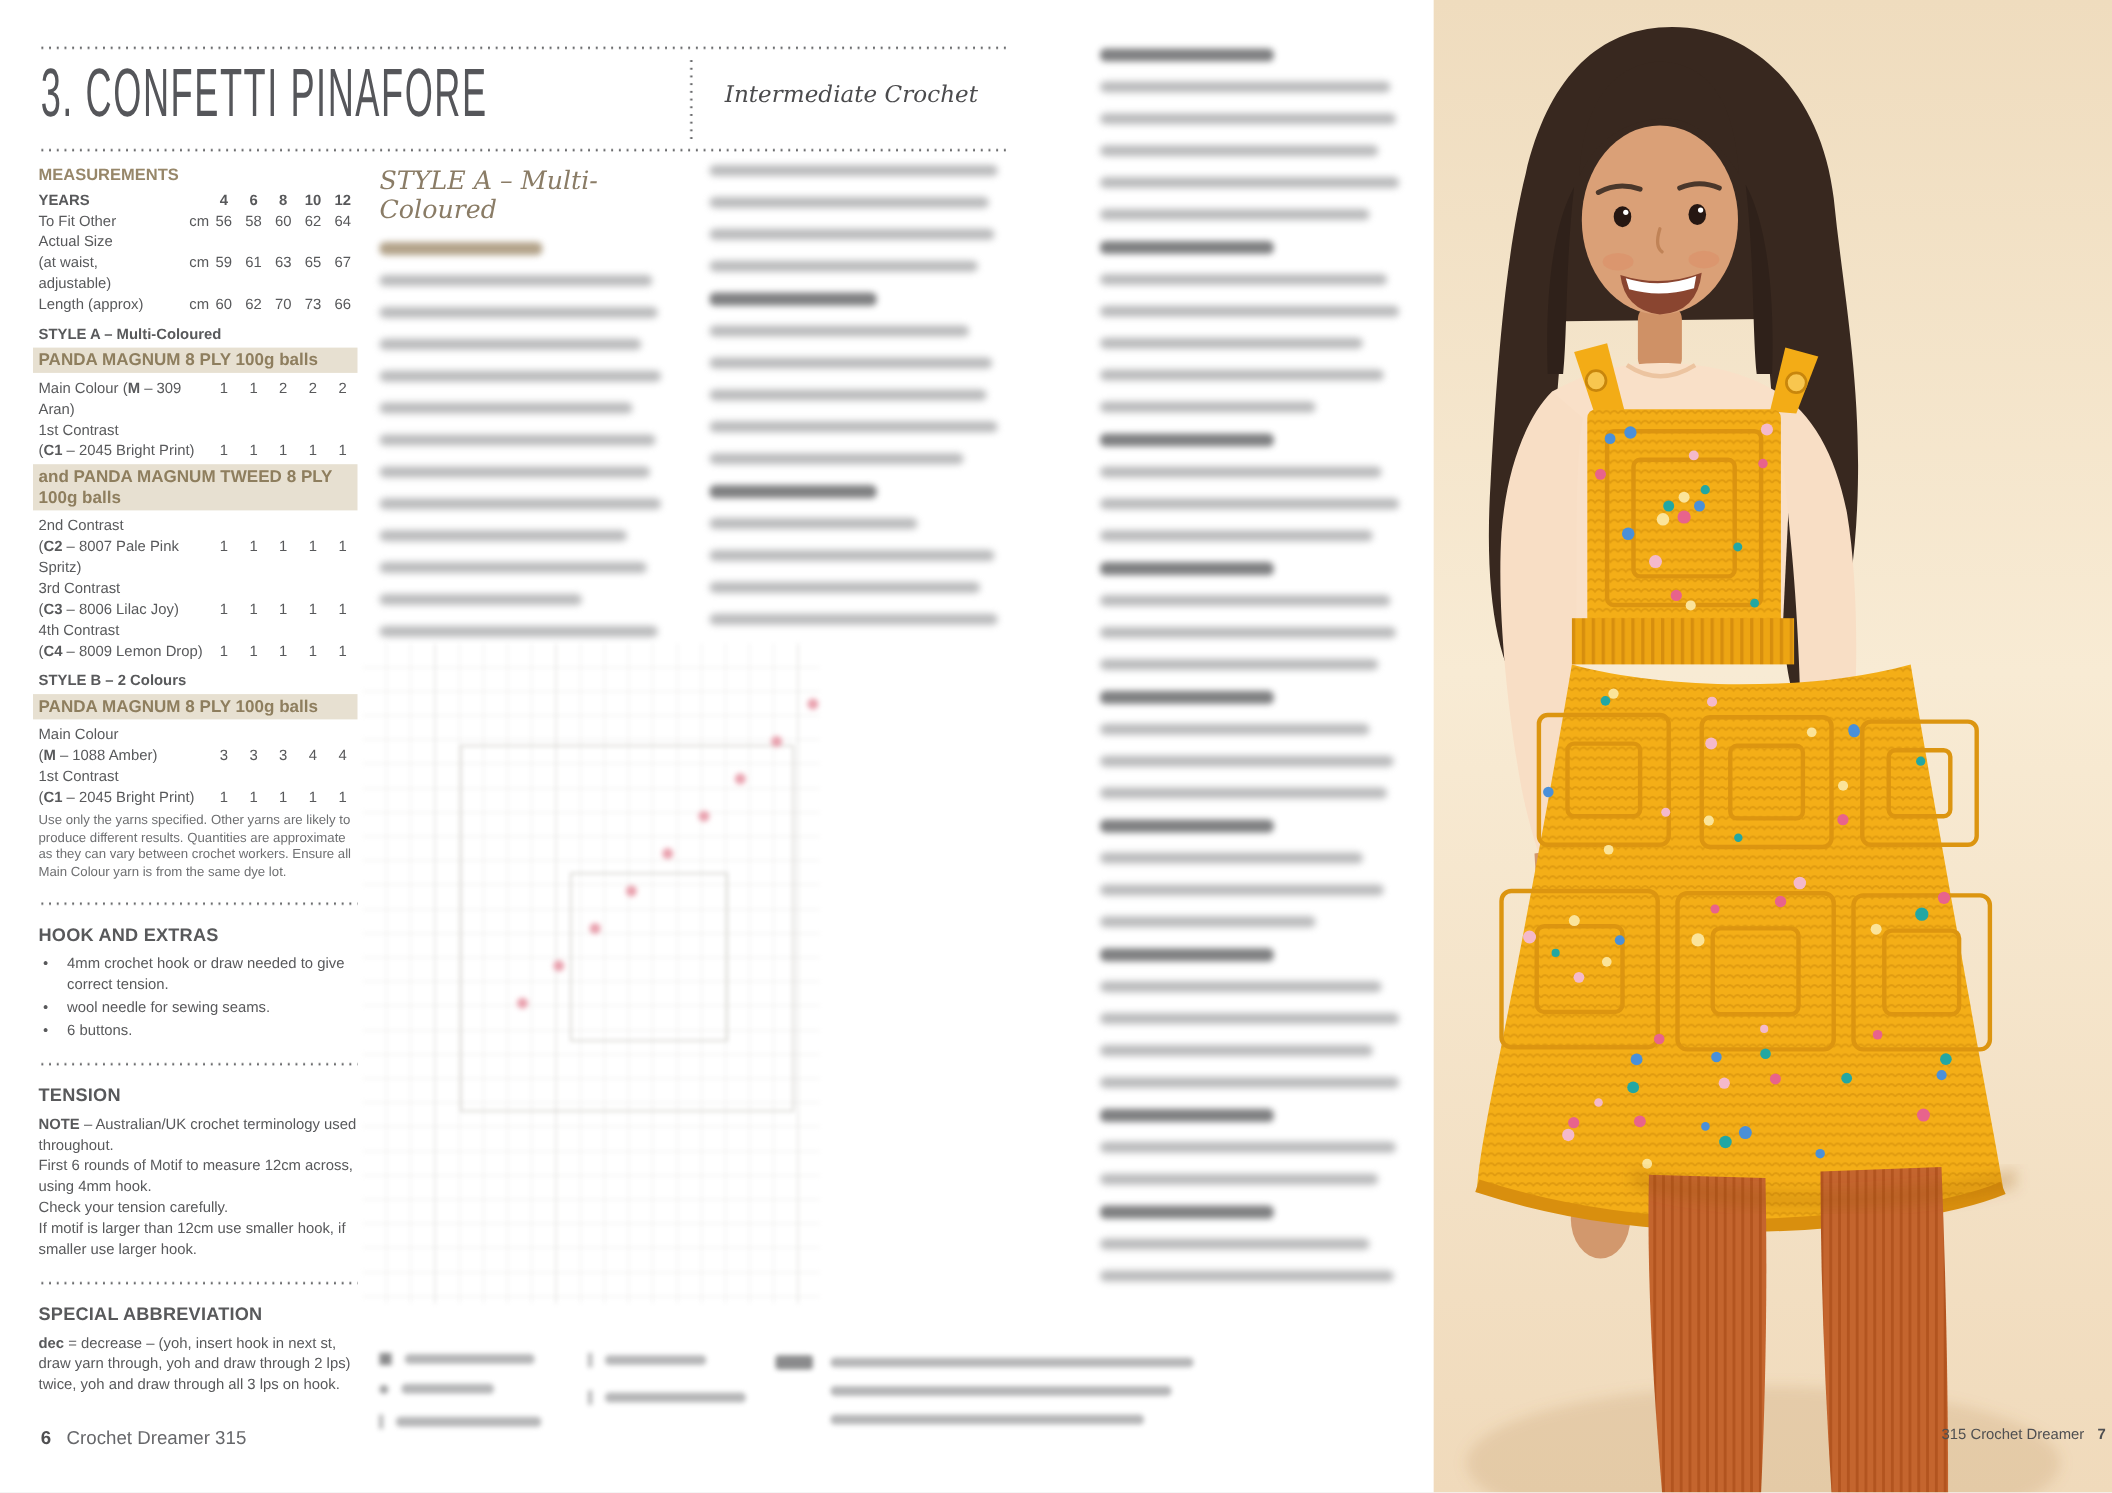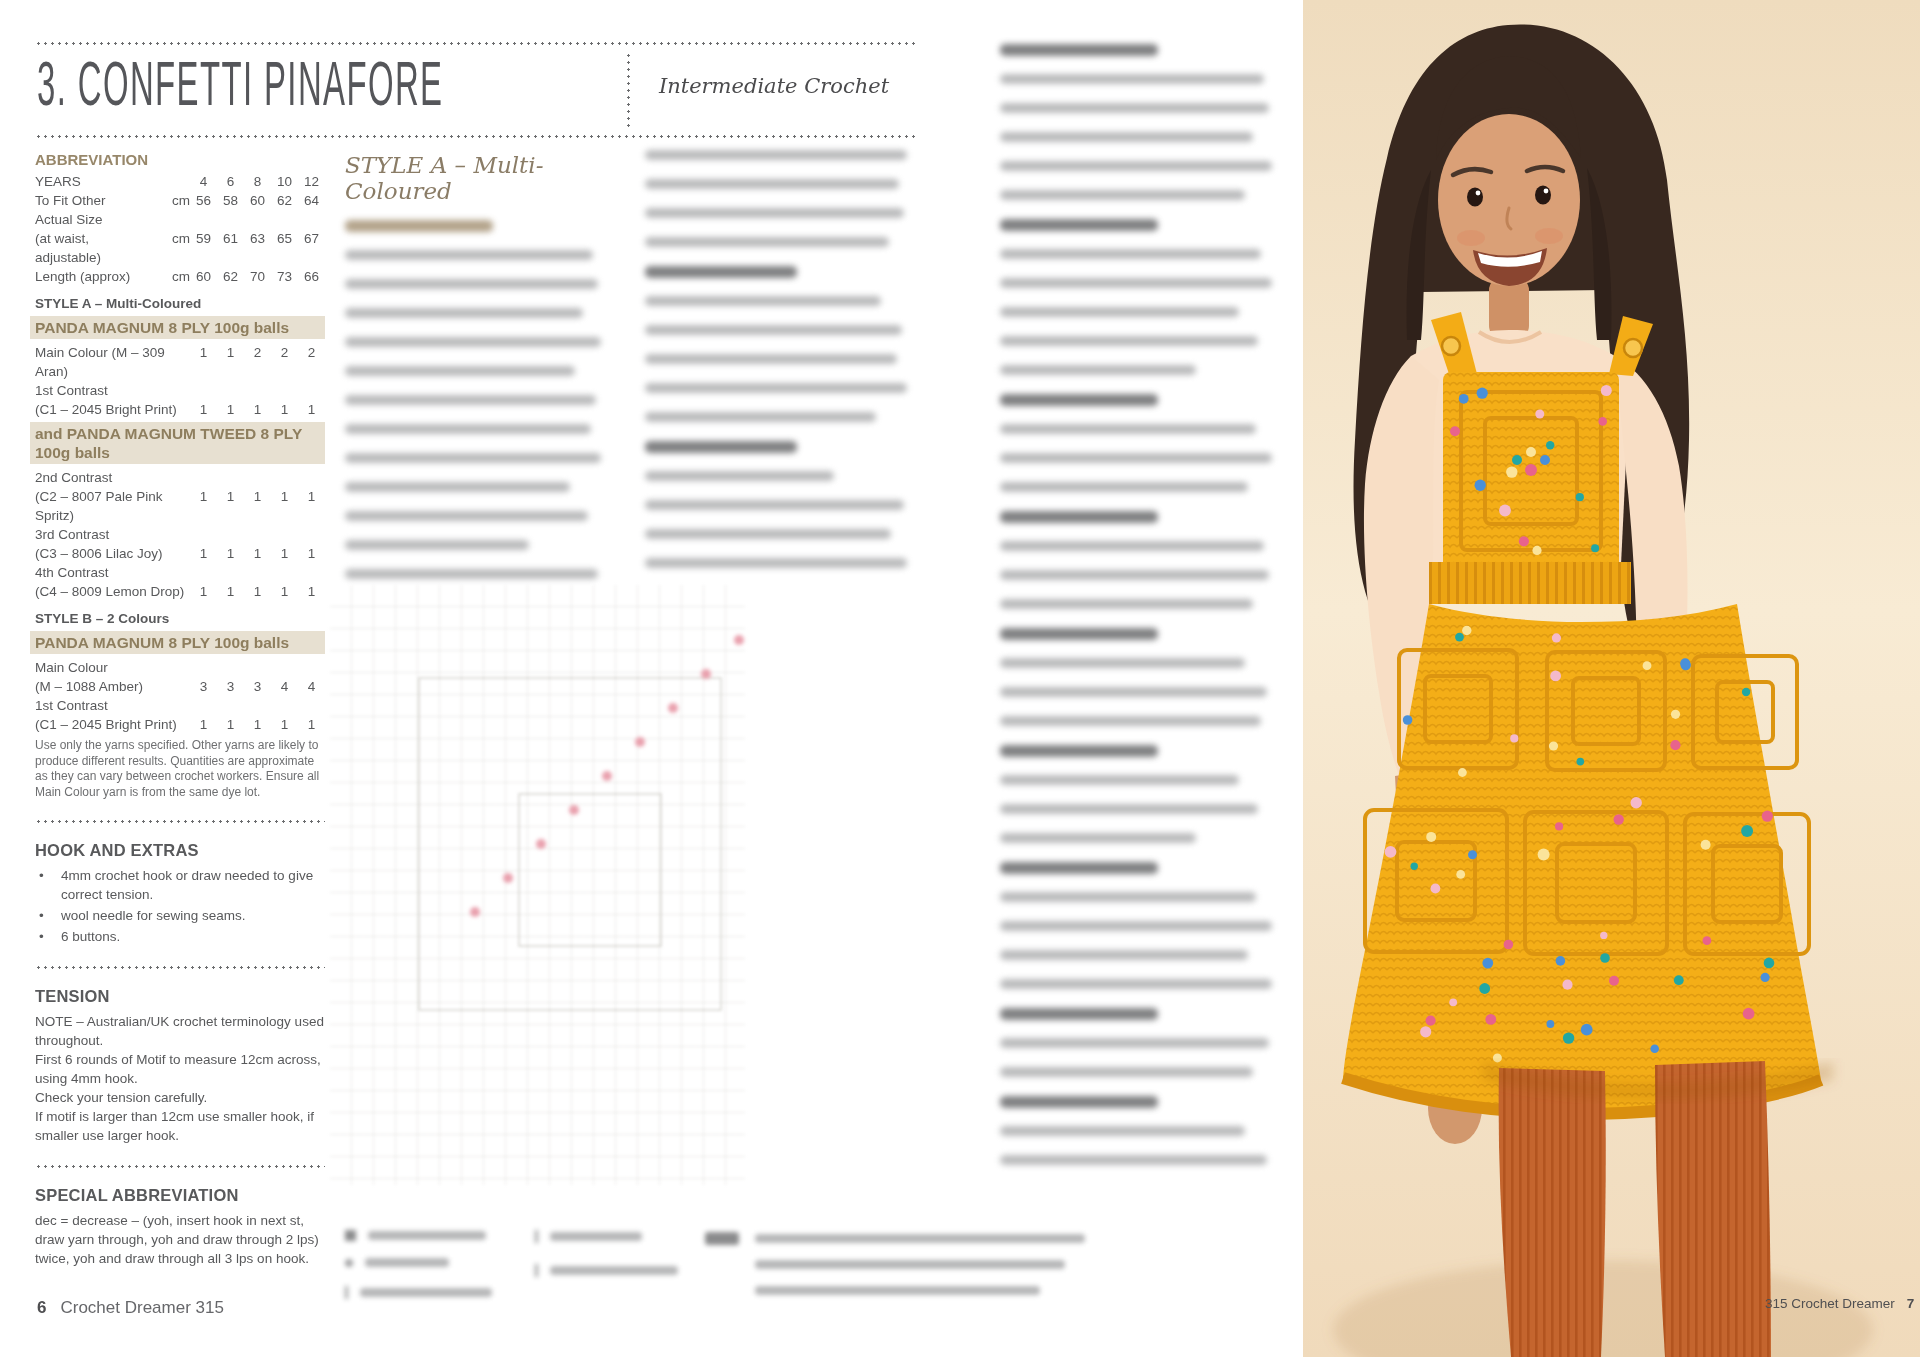--- a/index.html
+++ b/index.html
@@ -30,21 +30,21 @@
   #col3{left:645px;top:150px;width:262px;}
   #col4{left:1000px;top:44px;width:272px;}
 
   
   .sec-heading{font-size:16.5px;font-weight:bold;color:#58595b;letter-spacing:.2px;margin:2px 0 6px 0;}
   .tan-heading{font-size:15px;font-weight:bold;color:#97876a;margin-bottom:3px;}
   .mrow{display:flex;align-items:baseline;}
   .mrow .lab{flex:1;}
   .mrow .unit{width:36px;text-align:right;}
   .mrow .v{width:27px;text-align:center;}
-  .bold{font-weight:normal;}
+  .bold{font-weight:bold;}
   .style-line{font-weight:bold;margin:8px 0 2px 0;}
   .band{background:#e7e0d1;color:#8e7e5e;font-weight:bold;font-size:15.5px;
         padding:2px 5px;margin:3px 0 4px -5px;line-height:19px;}
   .yrow .ytop:empty{display:none;}
   .yline{display:flex;align-items:baseline;}
   .yline .ylab{flex:1;}
   .yline .v{width:27px;text-align:center;}
   .note{font-size:12px;line-height:15.5px;color:#6e6f71;margin-top:4px;}
   .divider{margin:20px 0 18px 0;}
   .bullet{display:flex;margin-bottom:2px;}
@@ -99,21 +99,21 @@
 
   <div id="titleblock">
     <div class="dot-h top"></div>
     <div class="dot-h bot"></div>
     <div id="title">3. CONFETTI PINAFORE</div>
     <div id="title-sep" class="dot-v"></div>
     <div id="difficulty">Intermediate Crochet</div>
   </div>
 
   <div id="col1" class="col">
-    <div class="tan-heading">ABBREVIATION</div>
+    <div class="tan-heading">MEASUREMENTS</div>
 
     <div class="mrow bold">
       <span class="lab">YEARS</span>
       <span class="unit"></span>
       <span class="v">4</span>
       <span class="v">6</span>
       <span class="v">8</span>
       <span class="v">10</span>
       <span class="v">12</span>
     </div>

